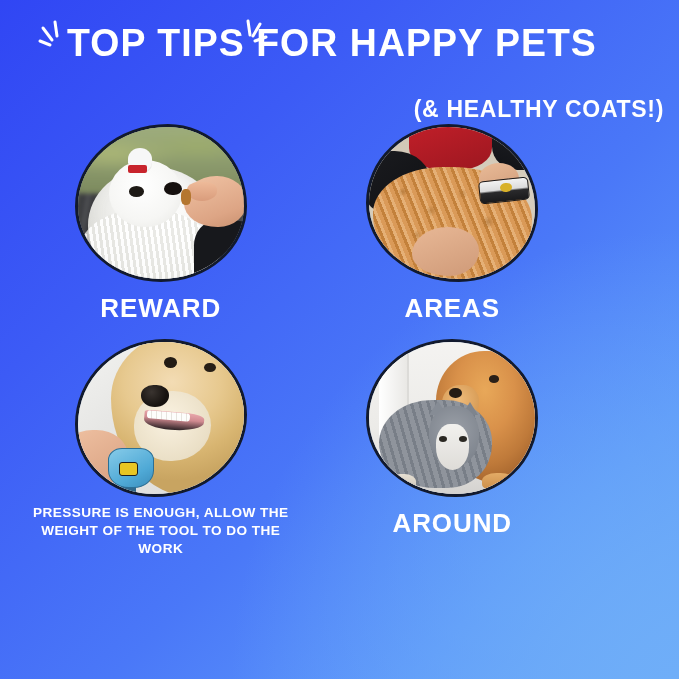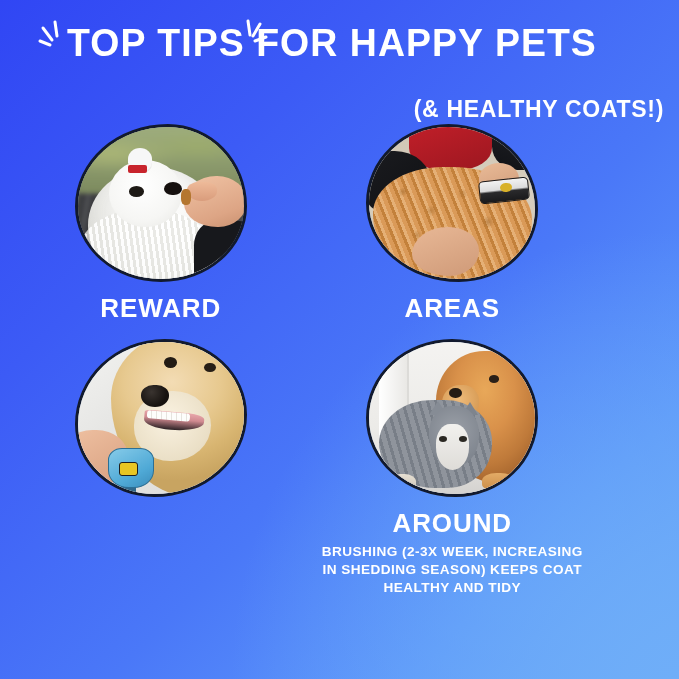--- a/index.html
+++ b/index.html
@@ -541,20 +541,21 @@
               <div class="p3-eye2"></div>
               <div class="p3-mouth"></div>
               <div class="p3-teeth"></div>
               <div class="p3-hand"></div>
               <div class="p3-toolneck"></div>
               <div class="p3-tool"></div>
               <div class="p3-toollogo"></div>
             </div>
           </div>
         </div>
+        <div class="card-body">PRESSURE IS ENOUGH, ALLOW THE WEIGHT OF THE TOOL TO DO THE WORK</div>
       </div>
 
       <div class="card wide">
         <div class="blob-wrap">
           <div class="blob v4">
             <div class="photo p4">
               <div class="p4-bg"></div>
               <div class="p4-doorframe"></div>
               <div class="p4-floor"></div>
               <div class="p4-dog"></div>
@@ -567,18 +568,17 @@
               <div class="p4-cathead"></div>
               <div class="p4-catface"></div>
               <div class="p4-cateye"></div>
               <div class="p4-cateye2"></div>
               <div class="p4-paw"></div>
               <div class="p4-dogpaw"></div>
             </div>
           </div>
         </div>
         <div class="card-title">AROUND</div>
-        <div class="card-body">BRUSHING (2-3X WEEK, INCREASING IN SHEDDING SEASON) KEEPS COAT HEALTHY AND TIDY</div>
       </div>
     </div>
 
   </div>
 </div>
 
 </body></html>

